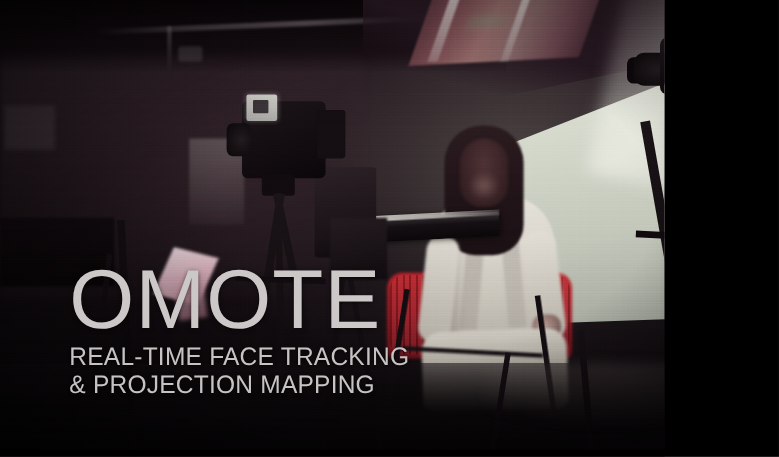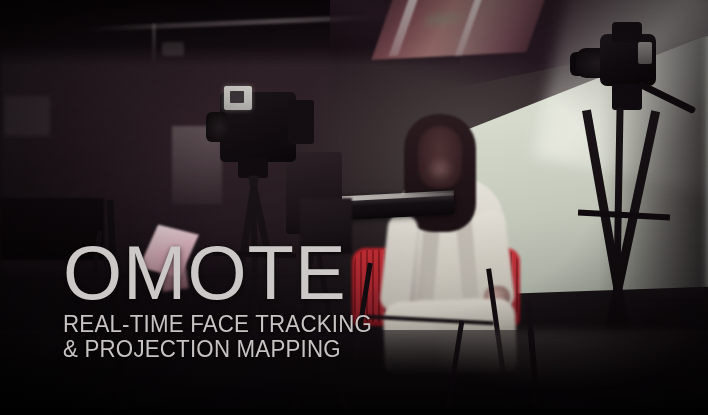--- a/index.html
+++ b/index.html
@@ -6,21 +6,21 @@
     margin: 0;
     padding: 0;
     background: #000;
   }
   body {
     font-family: "Liberation Sans", sans-serif;
   }
 
   #stage {
     position: relative;
-    width: 708px;
+    width: 604px;
     height: 415px;
     overflow: hidden;
     background: #0b0709;
   }
 
   
   .layer { position: absolute; }
 
   #room-base {
     left: 0; top: 0; width: 708px; height: 415px;

